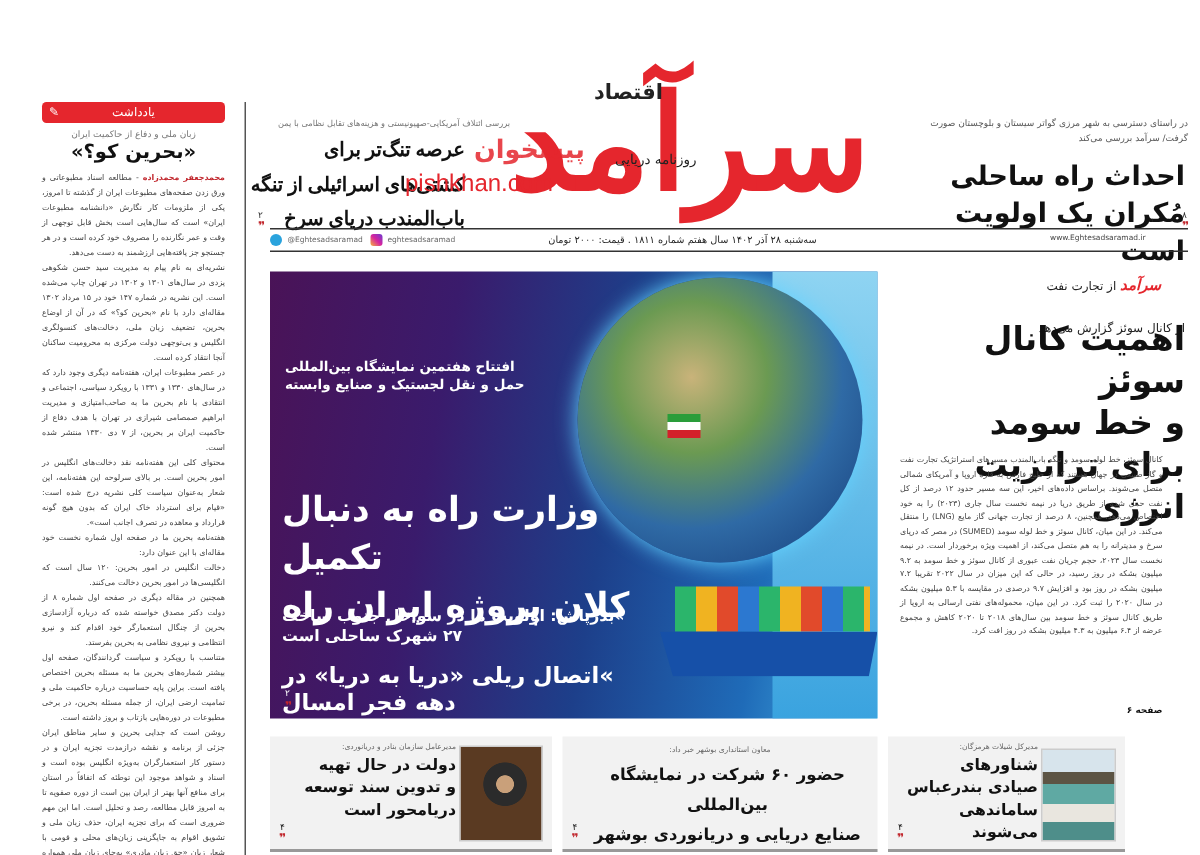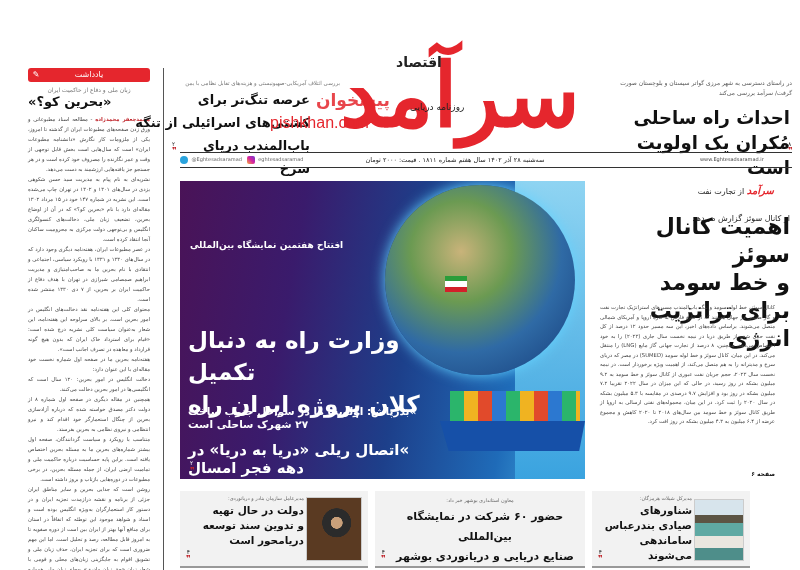--- a/index.html
+++ b/index.html
@@ -3,35 +3,35 @@
 <meta charset="utf-8">
 <style>
   html,body{margin:0;padding:0;}
   body{width:800px;height:570px;background:#ffffff;position:relative;overflow:hidden;font-family:"DejaVu Sans",sans-serif;direction:rtl;color:#111;}
   .abs{position:absolute;}
   
   .left-col{left:28px;top:68px;width:122px;height:502px;}
   .op-banner{position:absolute;left:0;top:0;width:122px;height:14px;background:#e5262d;border-radius:3px;color:#fff;font-size:8px;text-align:center;line-height:14px;}
   .op-banner .pen{position:absolute;left:4px;top:2px;width:8px;height:9px;color:#fff;font-size:8px;line-height:9px;}
   .op-kicker{position:absolute;top:18px;width:122px;text-align:center;font-size:6px;color:#777;}
-  .op-title{position:absolute;top:26px;width:122px;text-align:left;font-size:13px;font-weight:bold;color:#111;}
+  .op-title{position:absolute;top:26px;width:122px;text-align:center;font-size:13px;font-weight:bold;color:#111;}
   .op-body{position:absolute;top:46px;width:122px;font-size:5.3px;line-height:10px;color:#444;text-align:justify;}
   .op-body .auth{color:#c1272d;font-weight:bold;}
   .col-divider{left:163px;top:68px;width:1px;height:502px;background:#555;}
 
   
   .logo{left:300px;top:40px;width:290px;height:110px;}
   .logo-big{position:absolute;left:40px;top:0;font-size:88px;line-height:110px;font-weight:bold;color:#e5262d;font-family:"DejaVu Serif",serif;}
   .logo-eqt{position:absolute;left:96px;top:14px;font-size:14px;color:#222;font-weight:bold;}
   .logo-sub{position:absolute;left:110px;top:62px;font-size:9px;color:#222;font-weight:normal;}
   .logo-wm{position:absolute;left:16px;top:50px;font-size:17px;color:#e5262d;font-weight:bold;opacity:.85;}
   .logo-wm2{position:absolute;left:-30px;top:74px;font-size:16px;color:#e5262d;font-family:"Liberation Sans",sans-serif;direction:ltr;}
 
   .mh-left-kicker{left:180px;top:80px;width:160px;font-size:5.5px;color:#777;text-align:right;}
-  .mh-left-title{left:180px;top:88px;width:130px;font-size:13px;line-height:23px;font-weight:bold;text-align:right;}
+  .mh-left-title{left:180px;top:88px;width:130px;font-size:13px;line-height:23px;font-weight:bold;text-align:right;font-family:Liberation Serif, serif;}
   .mh-right-kicker{left:610px;top:78px;width:182px;font-size:6px;color:#555;text-align:right;line-height:10px;}
   .mh-right-title{left:600px;top:105px;width:190px;font-size:18px;line-height:25px;font-weight:bold;text-align:right;}
   .quote-mark{color:#c1272d;font-size:8px;font-weight:bold;}
   .pg{font-size:6px;color:#333;}
   .rule{height:1px;background:#333;}
   .dateline{left:320px;top:156px;width:270px;font-size:6.5px;color:#222;text-align:center;}
   .social{left:180px;top:156px;width:140px;font-size:5px;color:#666;direction:ltr;text-align:left;}
   .social .ic{display:inline-block;width:8px;height:8px;border-radius:50%;vertical-align:middle;margin-right:2px;}
   .website{left:700px;top:156px;width:95px;font-size:5px;color:#444;direction:ltr;text-align:left;}
 
@@ -135,20 +135,21 @@
 <div class="abs hero">
   <div class="sky"></div>
   <div class="globe"></div>
   <div class="flag"></div>
   <div class="ship">
     <div class="cargo"></div>
     <div class="hull"></div>
   </div>
   <div class="hero-kicker">
     <div>افتتاح هفتمین نمایشگاه بین‌المللی</div>
+    <div>حمل و نقل لجستیک و صنایع وابسته</div>
   </div>
   <div class="hero-title">
     <div>وزارت راه به دنبال تکمیل</div>
     <div>کلان پروژه ایران راه</div>
   </div>
   <div class="hero-sub">
     <div>»بذرپاش: اولویت ما در سواحل جنوب ساخت</div>
     <div>۲۷ شهرک ساحلی است</div>
   </div>
   <div class="hero-sub2">»اتصال ریلی «دریا به دریا» در دهه فجر امسال</div>

